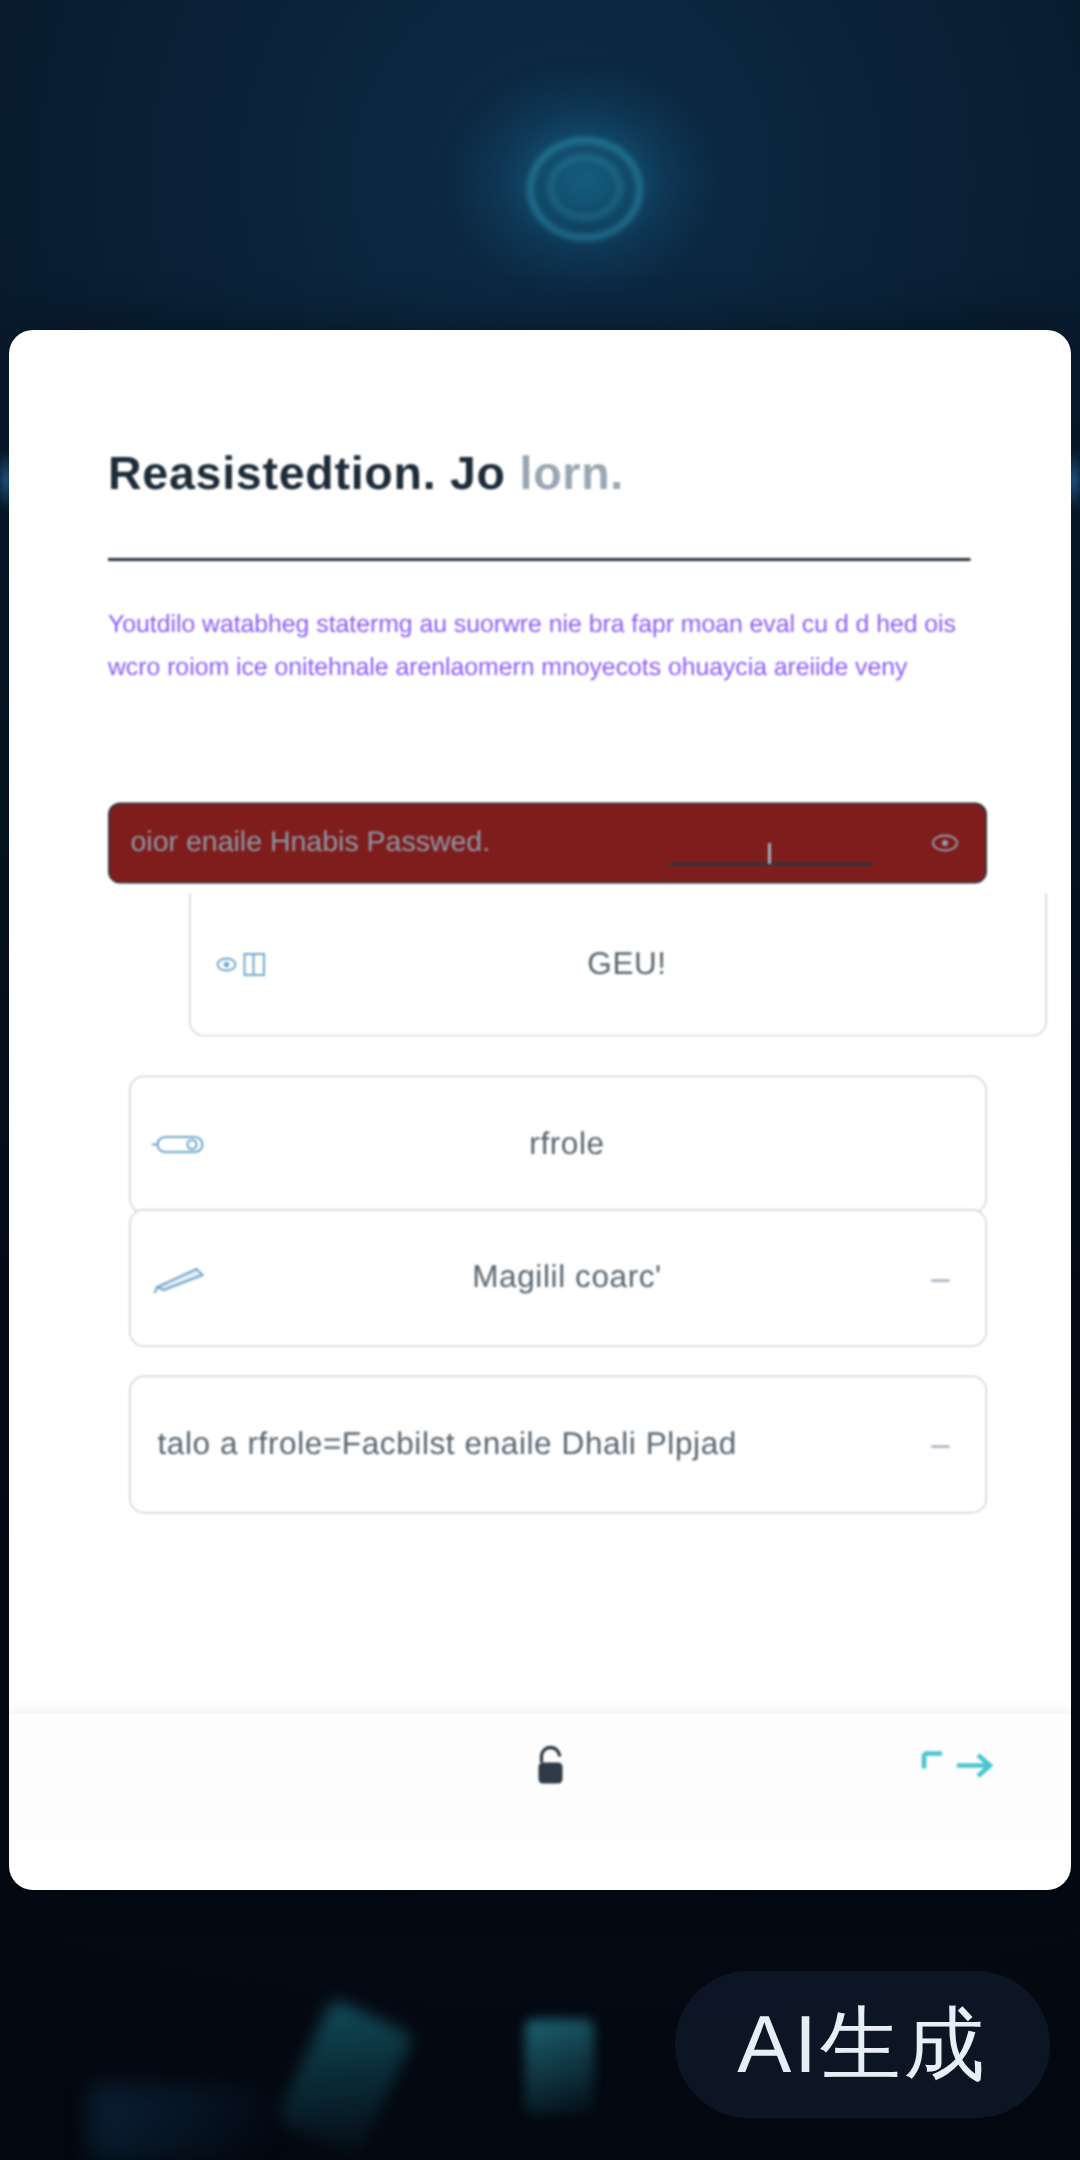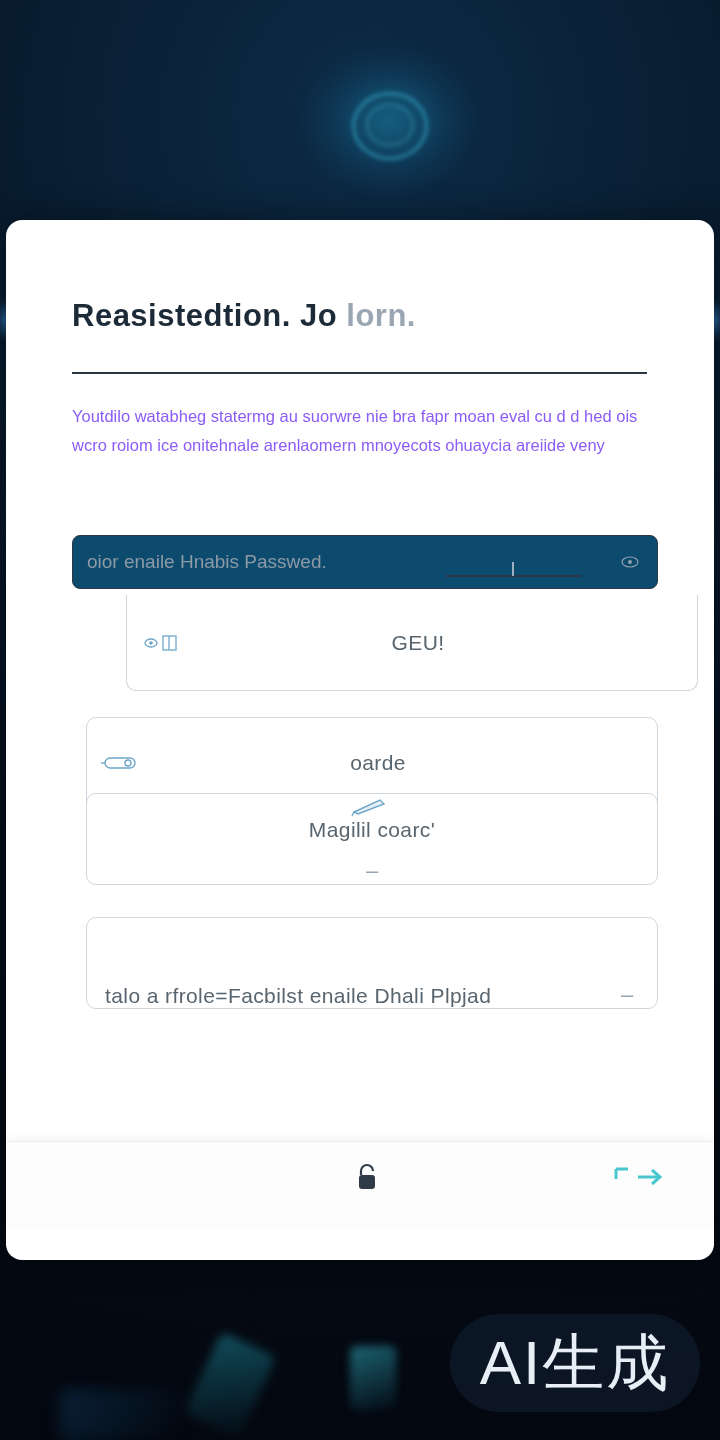--- a/index.html
+++ b/index.html
@@ -114,21 +114,21 @@
     right: 20px;
     bottom: 28px;
     width: 250px;
     height: 98px;
     border-radius: 49px;
     background: rgba(18,32,52,0.55);
     display: flex;
     align-items: center;
     justify-content: center;
     color: #e8eef5;
-    font-size: 62px;
+    font-size: 54px;
     letter-spacing: 2px;
     filter: blur(0.4px);
   }
 
   
   .sheet {
     position: absolute;
     left: 6px;
     top: 220px;
     width: 708px;
@@ -179,21 +179,21 @@
 
   
   .field {
     position: absolute;
     left: 66px;
     top: 315px;
     width: 584px;
     height: 52px;
     border: 1.5px solid #2b3742;
     border-radius: 8px;
-    background: #0c4a6e;
+    background: #7f1d1d;
     display: flex;
     align-items: center;
   }
   .field-text {
     padding-left: 14px;
     font-size: 19px;
     color: #8d99a5;
     white-space: nowrap;
   }
   .field-underline {
@@ -229,22 +229,22 @@
     width: 570px;
     height: 90px;
     border: 1.3px solid #cdd5dd;
     border-radius: 10px;
     background: #fff;
     display: flex;
     align-items: center;
   }
   .row.r1 { top: 375px; height: 95px; border-top: none; border-radius: 0 0 10px 10px; margin-left: 40px; }
   .row.r2 { top: 497px; }
-  .row.r3 { top: 573px; flex-direction: column; }
-  .row.r4 { top: 697px; align-items: flex-end; }
+  .row.r3 { top: 586px; }
+  .row.r4 { top: 697px; }
 
   .row-icon {
     width: 72px;
     display: flex;
     align-items: center;
     justify-content: center;
     color: #6fa6c9;
   }
   .row-label {
     flex: 1;
@@ -344,21 +344,21 @@
     </div>
 
     <div class="row r2">
       <span class="row-icon">
         <svg width="44" height="24" viewBox="0 0 44 24" fill="none">
           <rect x="4" y="7" width="30" height="10" rx="5" stroke="#6fa6c9" stroke-width="1.4"></rect>
           <circle cx="27" cy="12" r="3" stroke="#6fa6c9" stroke-width="1.4"></circle>
           <path d="M4 12 L0 12" stroke="#6fa6c9" stroke-width="1.4"></path>
         </svg>
       </span>
-      <span class="row-label">oarde</span>
+      <span class="row-label">rfrole</span>
       <span class="row-trail"></span>
     </div>
 
     <div class="row r3">
       <span class="row-icon">
         <svg width="44" height="24" viewBox="0 0 44 24" fill="none">
           <path d="M4 18 L30 6 L34 10 L8 20 Z" stroke="#6fa6c9" stroke-width="1.4" fill="rgba(111,166,201,0.18)"></path>
           <path d="M4 18 L2 22" stroke="#6fa6c9" stroke-width="1.4"></path>
         </svg>
       </span>

